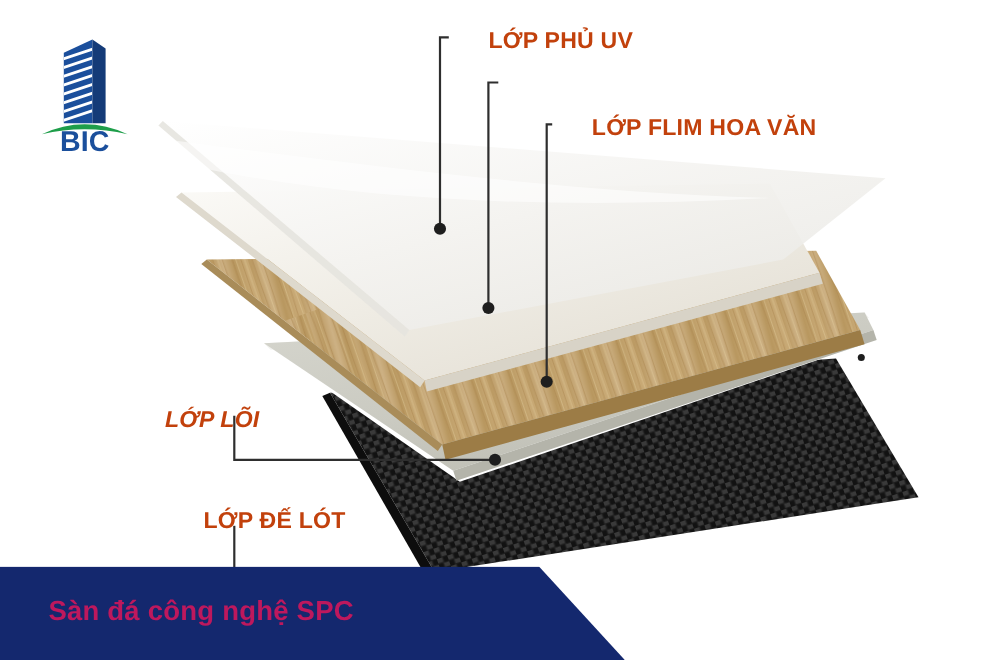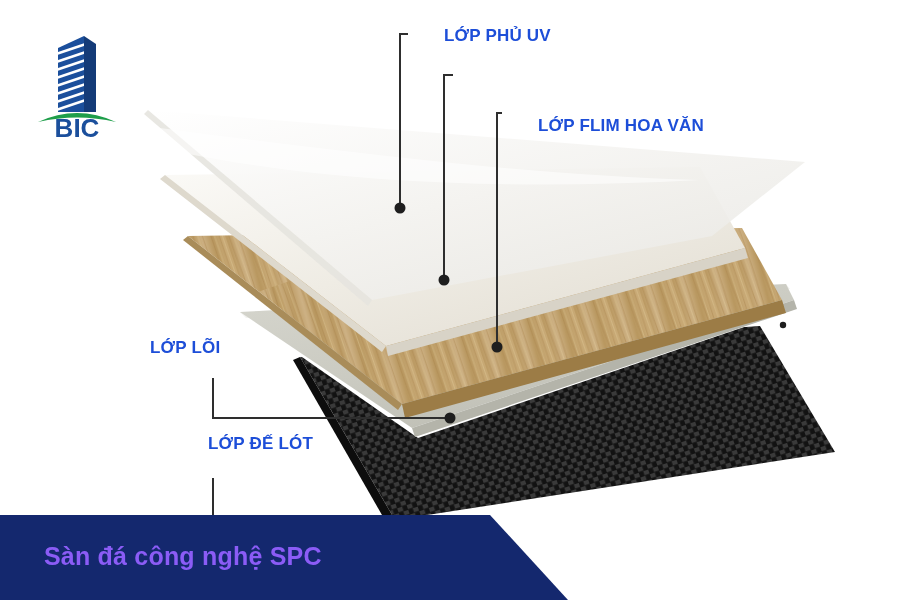--- a/index.html
+++ b/index.html
@@ -32,48 +32,48 @@
     position: absolute;
     left: 0;
     top: 0;
     width: 900px;
     height: 600px;
   }
 
   
   .callout {
     position: absolute;
-    color: #1d4ed8;
+    color: #c2410c;
     font-weight: bold;
-    font-size: 17px;
+    font-size: 21px;
     letter-spacing: .2px;
     white-space: nowrap;
     font-family: "Liberation Sans", sans-serif;
   }
   #label-uv      { left: 444px; top: 26px; }
   #label-scratch { left: 489px; top: 67px; }
-  #label-film    { left: 538px; top: 116px; }
-  #label-core    { left: 150px; top: 338px; }
-  #label-under   { left: 185px; top: 434px; margin-left: 23px; }
+  #label-film    { left: 538px; top: 105px; }
+  #label-core    { left: 150px; top: 370px; font-style: italic; }
+  #label-under   { left: 185px; top: 462px; }
 
   
   #banner {
     position: absolute;
     left: 0;
     top: 515px;
     width: 570px;
     height: 85px;
     background: #14286e;
     clip-path: polygon(0 0, 490px 0, 568px 85px, 0 85px);
   }
   #banner-text {
     position: absolute;
     left: 44px;
     top: 542px;
-    color: #8b5cf6;
+    color: #be185d;
     font-size: 25px;
     font-weight: bold;
     letter-spacing: .2px;
     white-space: nowrap;
     font-family: "Liberation Sans", sans-serif;
   }
 </style>
 </head>
 <body>
 

